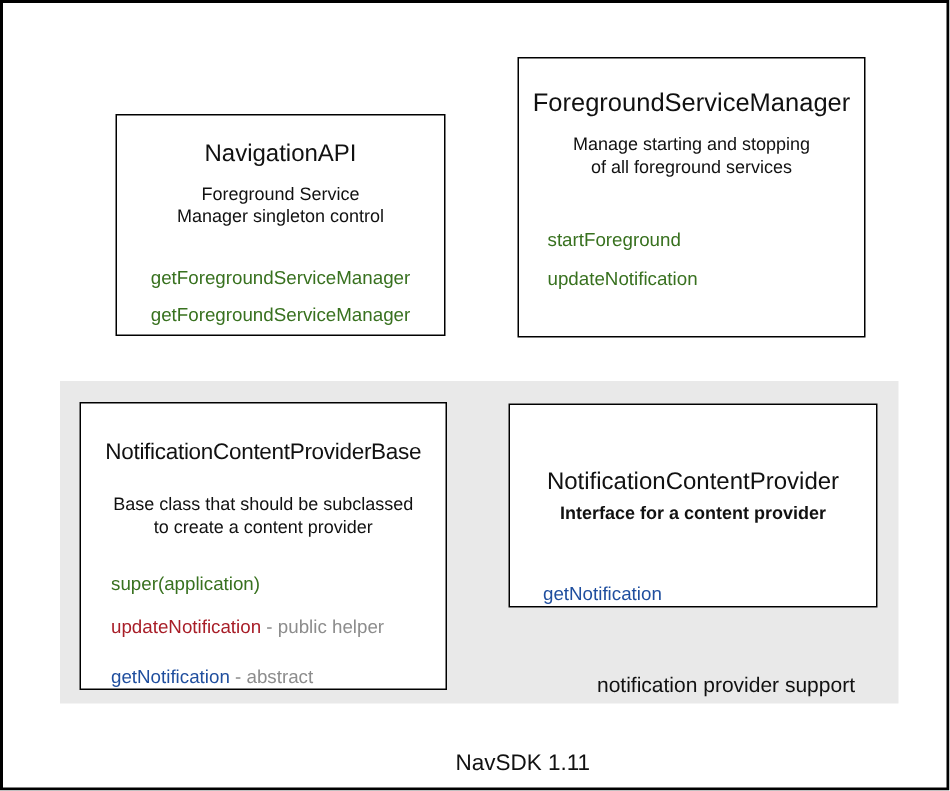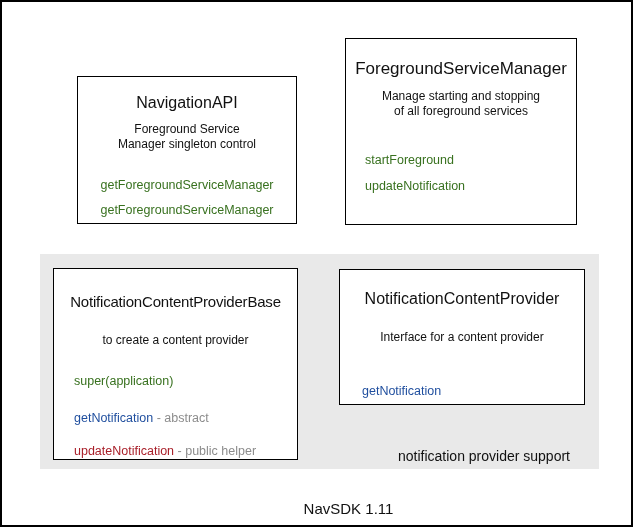--- a/index.html
+++ b/index.html
@@ -78,23 +78,23 @@
   
   .box-base { left: 51px; top: 266px; width: 245px; height: 192px; justify-content: space-between; }
   .box-base .box-title { margin-top: 23px; font-size: 15px; letter-spacing: -0.2px; }
   .box-base .box-desc  { margin-top: 14px; }
   .box-base .member    { text-align: left; padding-left: 20px; }
   .box-base .member.first  { margin-top: 18px; }
   .box-base .member.second { margin-top: 10px; }
   .box-base .member.third  { margin-top: 13px; }
 
   
-  .box-provider { left: 337px; top: 267px; width: 246px; height: 136px; }
+  .box-provider { left: 337px; top: 267px; width: 246px; height: 136px; justify-content: flex-end; }
   .box-provider .box-title { margin-top: 19px; font-size: 16px; }
-  .box-provider .box-desc  { margin-top: 22px; }
+  .box-provider .box-desc  { margin-top: 4px; font-weight: bold; }
   .box-provider .method    { text-align: left; padding-left: 22px; margin-top: 38px; }
 
   .group-label {
     position: absolute;
     top: 446px;
     right: 61px;
     font-size: 14px;
     color: #111;
     white-space: nowrap;
   }
@@ -133,30 +133,31 @@
     </div>
     <div class="method m-green first">startForeground</div>
     <div class="method m-green third">updateNotification</div>
   </div>
 
   <div class="group-region"></div>
 
   <div class="class-box box-base">
     <div class="box-title">NotificationContentProviderBase</div>
     <div class="box-desc">
+      <div>Base class that should be subclassed</div>
       <div>to create a content provider</div>
     </div>
     <div class="method member first">
       <span class="m-green">super(application)</span><span class="m-gray"></span>
     </div>
+    <div class="method member second">
+      <span class="m-red">updateNotification</span><span class="m-gray"> - public helper</span>
+    </div>
     <div class="method member third">
       <span class="m-blue">getNotification</span><span class="m-gray"> - abstract</span>
-    </div>
-    <div class="method member second">
-      <span class="m-red">updateNotification</span><span class="m-gray"> - public helper</span>
     </div>
   </div>
 
   <div class="class-box box-provider">
     <div class="box-title">NotificationContentProvider</div>
     <div class="box-desc">
       <div>Interface for a content provider</div>
     </div>
     <div class="method m-blue">getNotification</div>
   </div>

